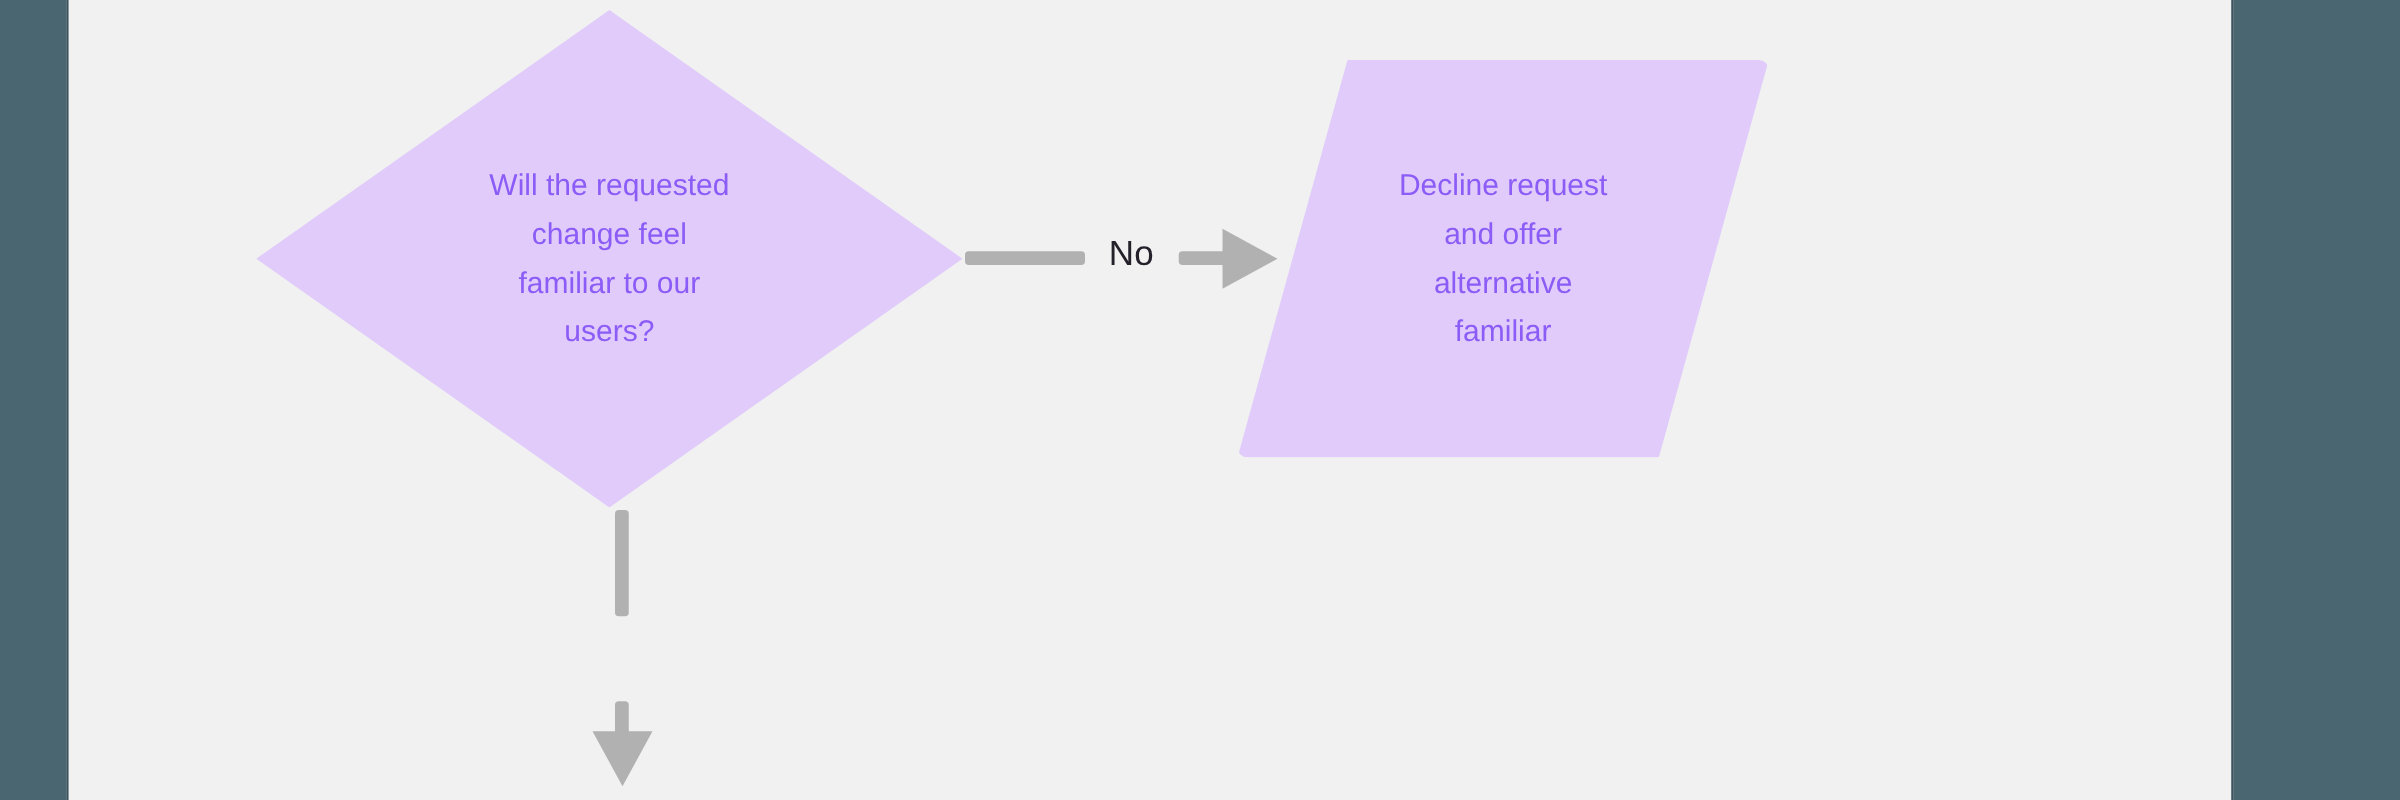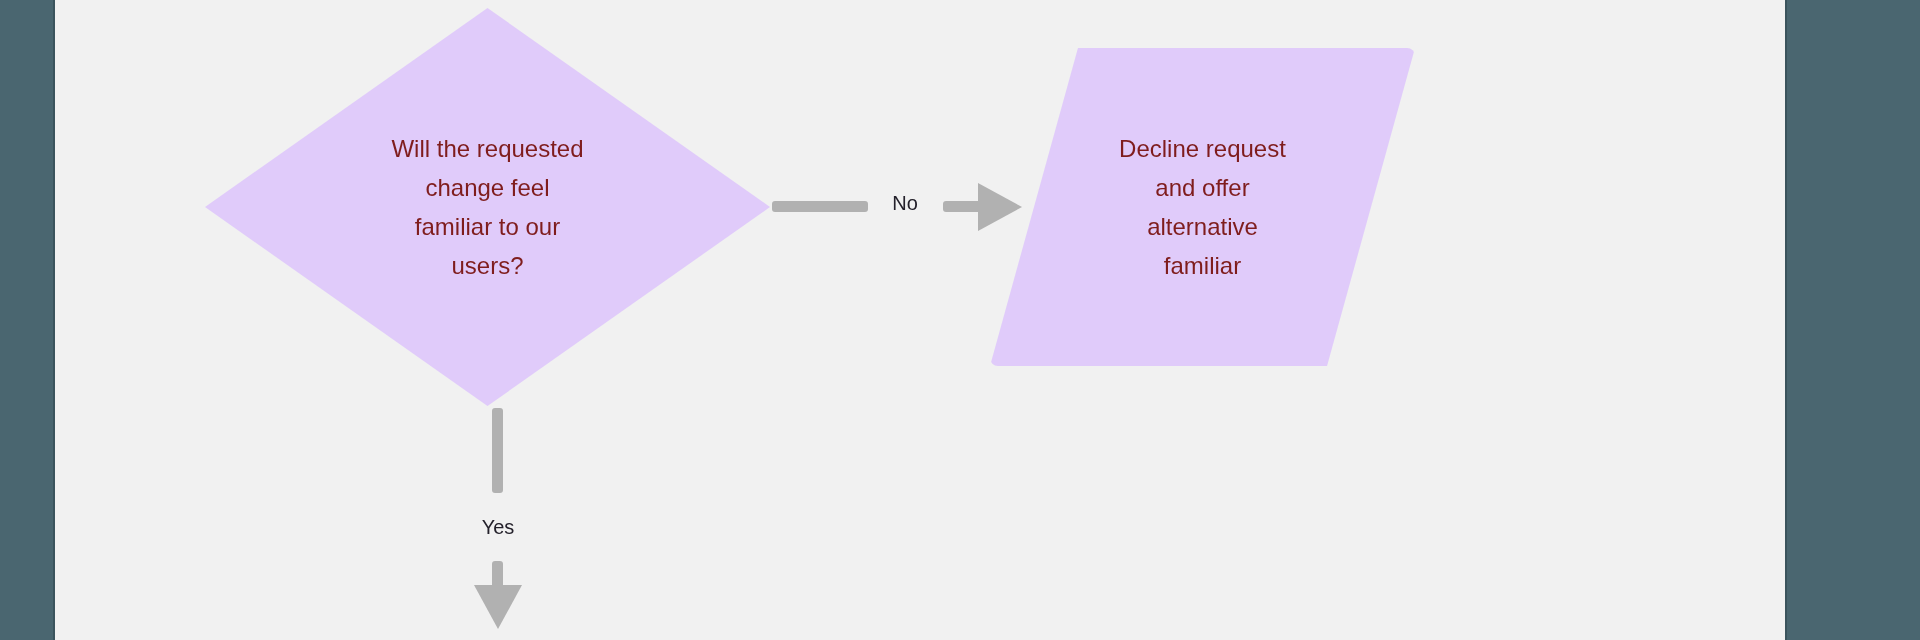--- a/index.html
+++ b/index.html
@@ -75,21 +75,21 @@
     border-radius: 8px;
   }
 
   .node-label {
     position: absolute;
     inset: 0;
     display: flex;
     align-items: center;
     justify-content: center;
     text-align: center;
-    color: #7f1d1d;
+    color: #8b5cf6;
     font-size: 24px;
     line-height: 39px;
     font-family: "Liberation Sans", sans-serif;
     white-space: pre-line;
     padding: 0 14px;
     box-sizing: border-box;
   }
 
   .decision .node-label { padding: 0 70px; }
   .process-io .node-label { padding: 0 72px; }
@@ -113,21 +113,21 @@
   }
   .edge-arrow.right {
     border-top: 24px solid transparent;
     border-bottom: 24px solid transparent;
     border-left: 44px solid #b1b1b1;
   }
 
   .edge-label {
     position: absolute;
     color: #24212b;
-    font-size: 20px;
+    font-size: 28px;
     line-height: 28px;
     font-family: "Liberation Sans", sans-serif;
     white-space: nowrap;
     text-align: center;
   }
 </style>
 </head>
 <body>
 
 <div id="app">
@@ -144,21 +144,20 @@
 familiar to our
 users?</div>
     </div>
 
     <div class="edge-line" style="left:717px; top:201px; width:96px; height:11px;"></div>
     <div class="edge-label" style="left:815px; top:153px; width:70px; height:100px; display:flex; align-items:center; justify-content:center;">No</div>
     <div class="edge-line" style="left:888px; top:201px; width:40px; height:11px;"></div>
     <div class="edge-arrow right" style="left:923px; top:183px;"></div>
 
     <div class="edge-line" style="left:437px; top:408px; width:11px; height:85px;"></div>
-    <div class="edge-label" style="left:397px; top:498px; width:92px; height:58px; display:flex; align-items:center; justify-content:center;">Yes</div>
     <div class="edge-line" style="left:437px; top:561px; width:11px; height:30px;"></div>
     <div class="edge-arrow down" style="left:419px; top:585px;"></div>
 
     <div class="node process-io" style="left:935px; top:48px; width:425px; height:318px;">
       <div class="node-shape"></div>
       <div class="node-label">Decline request
 and offer
 alternative
 familiar</div>
     </div>

